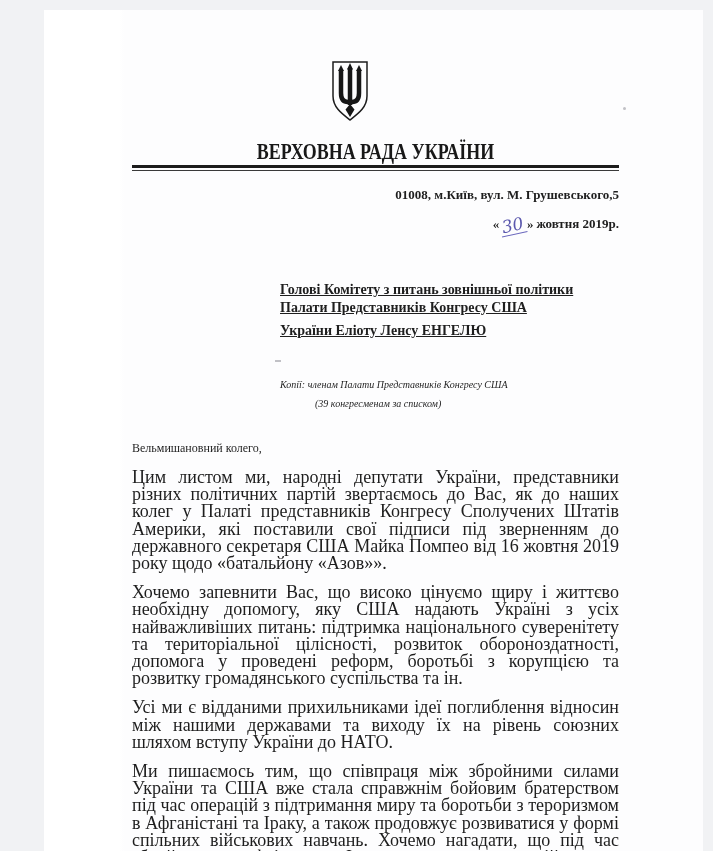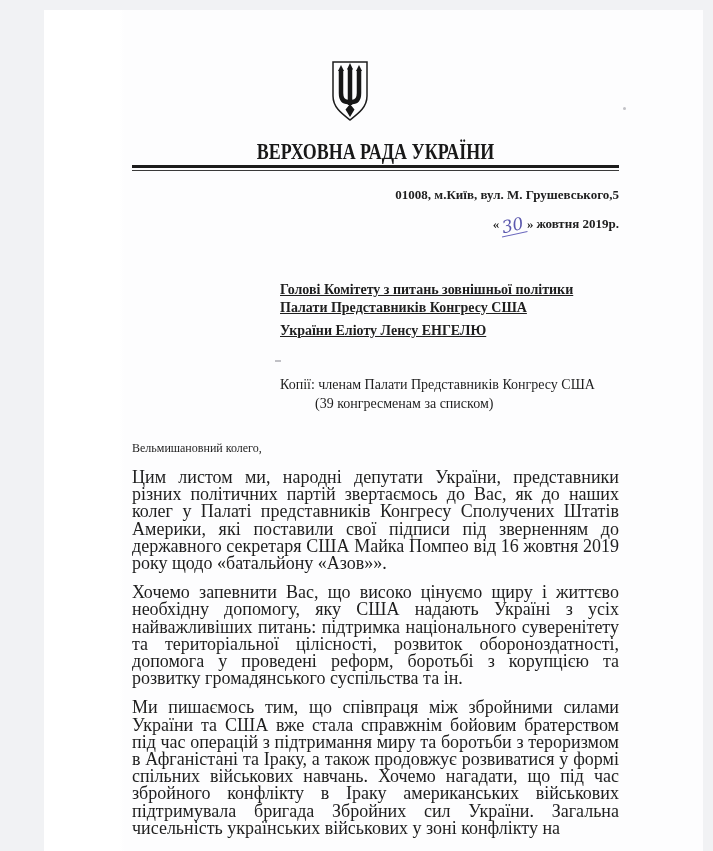--- a/index.html
+++ b/index.html
@@ -69,21 +69,22 @@
   .recipient {
     margin: 46px 0 0 148px;
     font-weight: bold;
     font-size: 14px;
     line-height: 17.5px;
   }
   .recipient p { margin: 0; text-decoration: underline; }
   .recipient .addressee { margin-top: 6px; }
   .copies {
     margin: 35px 0 0 148px;
-    font-size: 14px;
+    font-style: italic;
+    font-size: 10px;
     line-height: 19.5px;
   }
   .copies p { margin: 0; }
   .copies .indent { margin-left: 35px; }
   .salutation {
     margin: 26px 0 0;
     font-weight: normal;
     font-size: 12px;
     line-height: 17.5px;
   }
@@ -137,18 +138,19 @@
 
     <div class="copies">
       <p>Копії: членам Палати Представників Конгресу США</p>
       <p class="indent">(39 конгресменам за списком)</p>
     </div>
 
     <p class="salutation">Вельмишановний колего,</p>
 
     <p class="para">Цим листом ми, народні депутати України, представники різних політичних партій звертаємось до Вас, як до наших колег у Палаті представників Конгресу Сполучених Штатів Америки, які поставили свої підписи під зверненням до державного секретаря США Майка Помпео від 16 жовтня 2019 року щодо «батальйону «Азов»».</p>
     <p class="para">Хочемо запевнити Вас, що високо цінуємо щиру і життєво необхідну допомогу, яку США надають Україні з усіх найважливіших питань: підтримка національного суверенітету та територіальної цілісності, розвиток обороноздатності, допомога у проведені реформ, боротьбі з корупцією та розвитку громадянського суспільства та ін.</p>
+    <p class="para">Усі ми є відданими прихильниками ідеї поглиблення відносин між нашими державами та виходу їх на рівень союзних шляхом вступу України до НАТО.</p>
     <p class="para">Ми пишаємось тим, що співпраця між збройними силами України та США вже стала справжнім бойовим братерством під час операцій з підтримання миру та боротьби з тероризмом в Афганістані та Іраку, а також продовжує розвиватися у формі спільних військових навчань. Хочемо нагадати, що під час збройного конфлікту в Іраку американських військових підтримувала бригада Збройних сил України. Загальна чисельність українських військових у зоні конфлікту на</p>
 
     <div class="speck speck-1"></div>
     <div class="speck speck-2"></div>
   </div>
 </div>
 
 </body></html>

